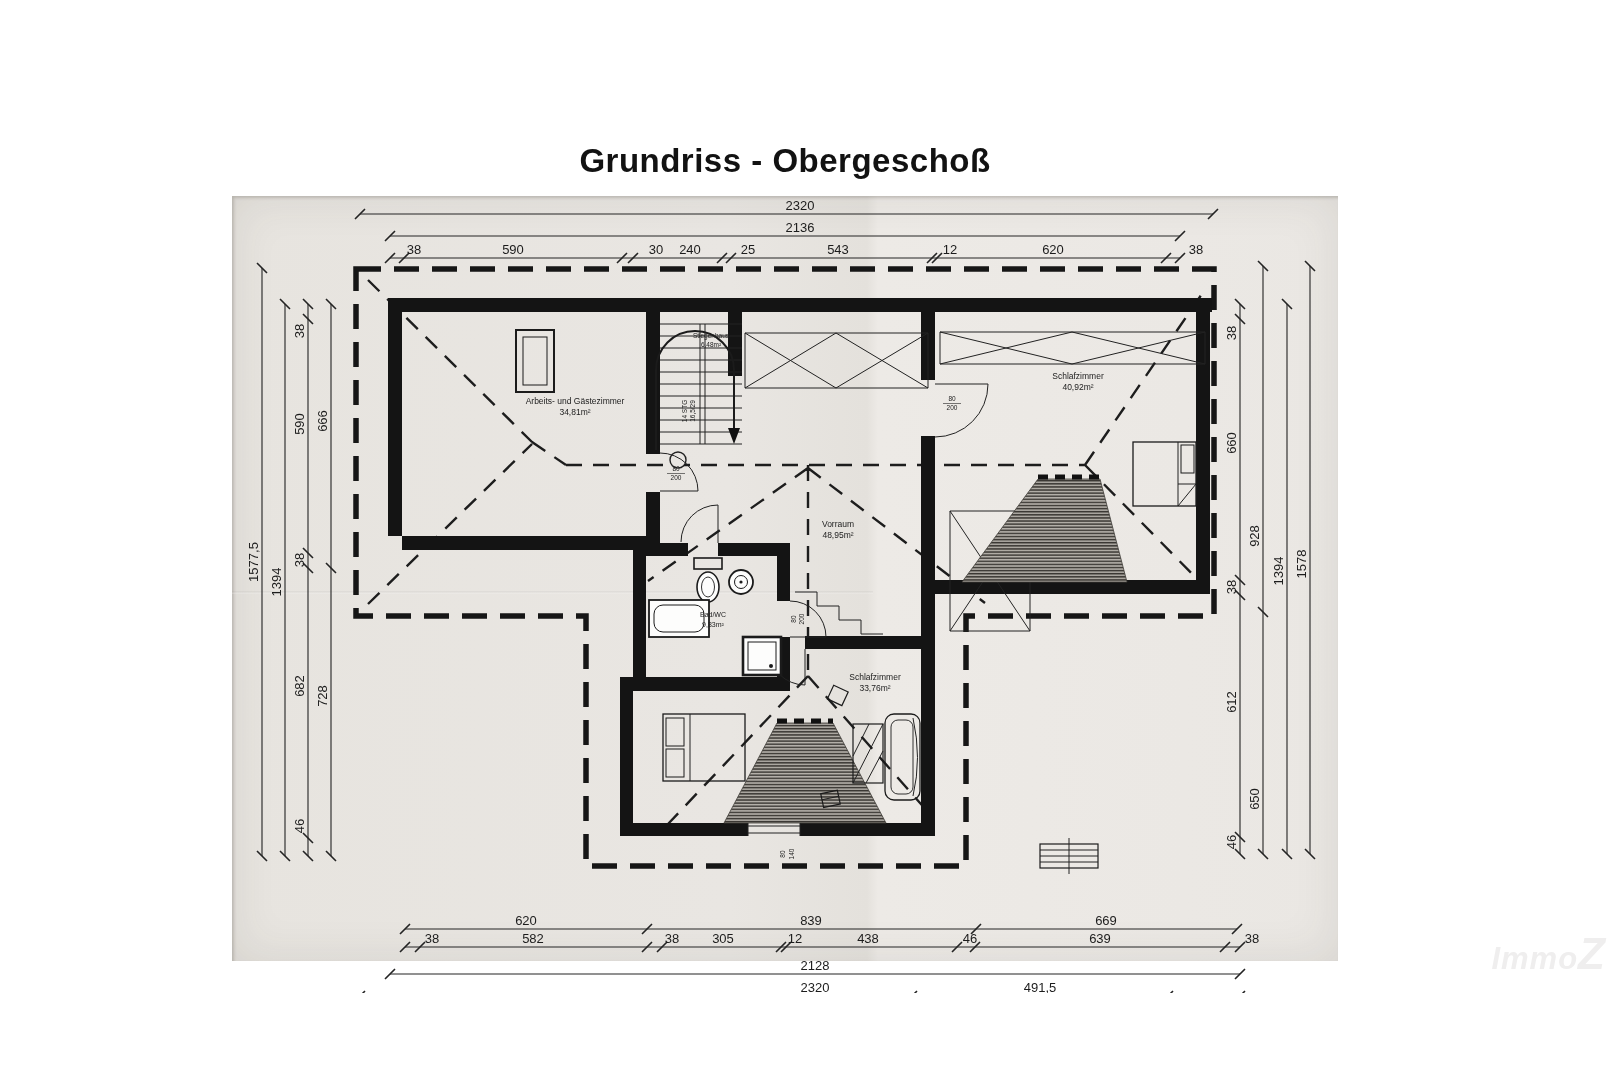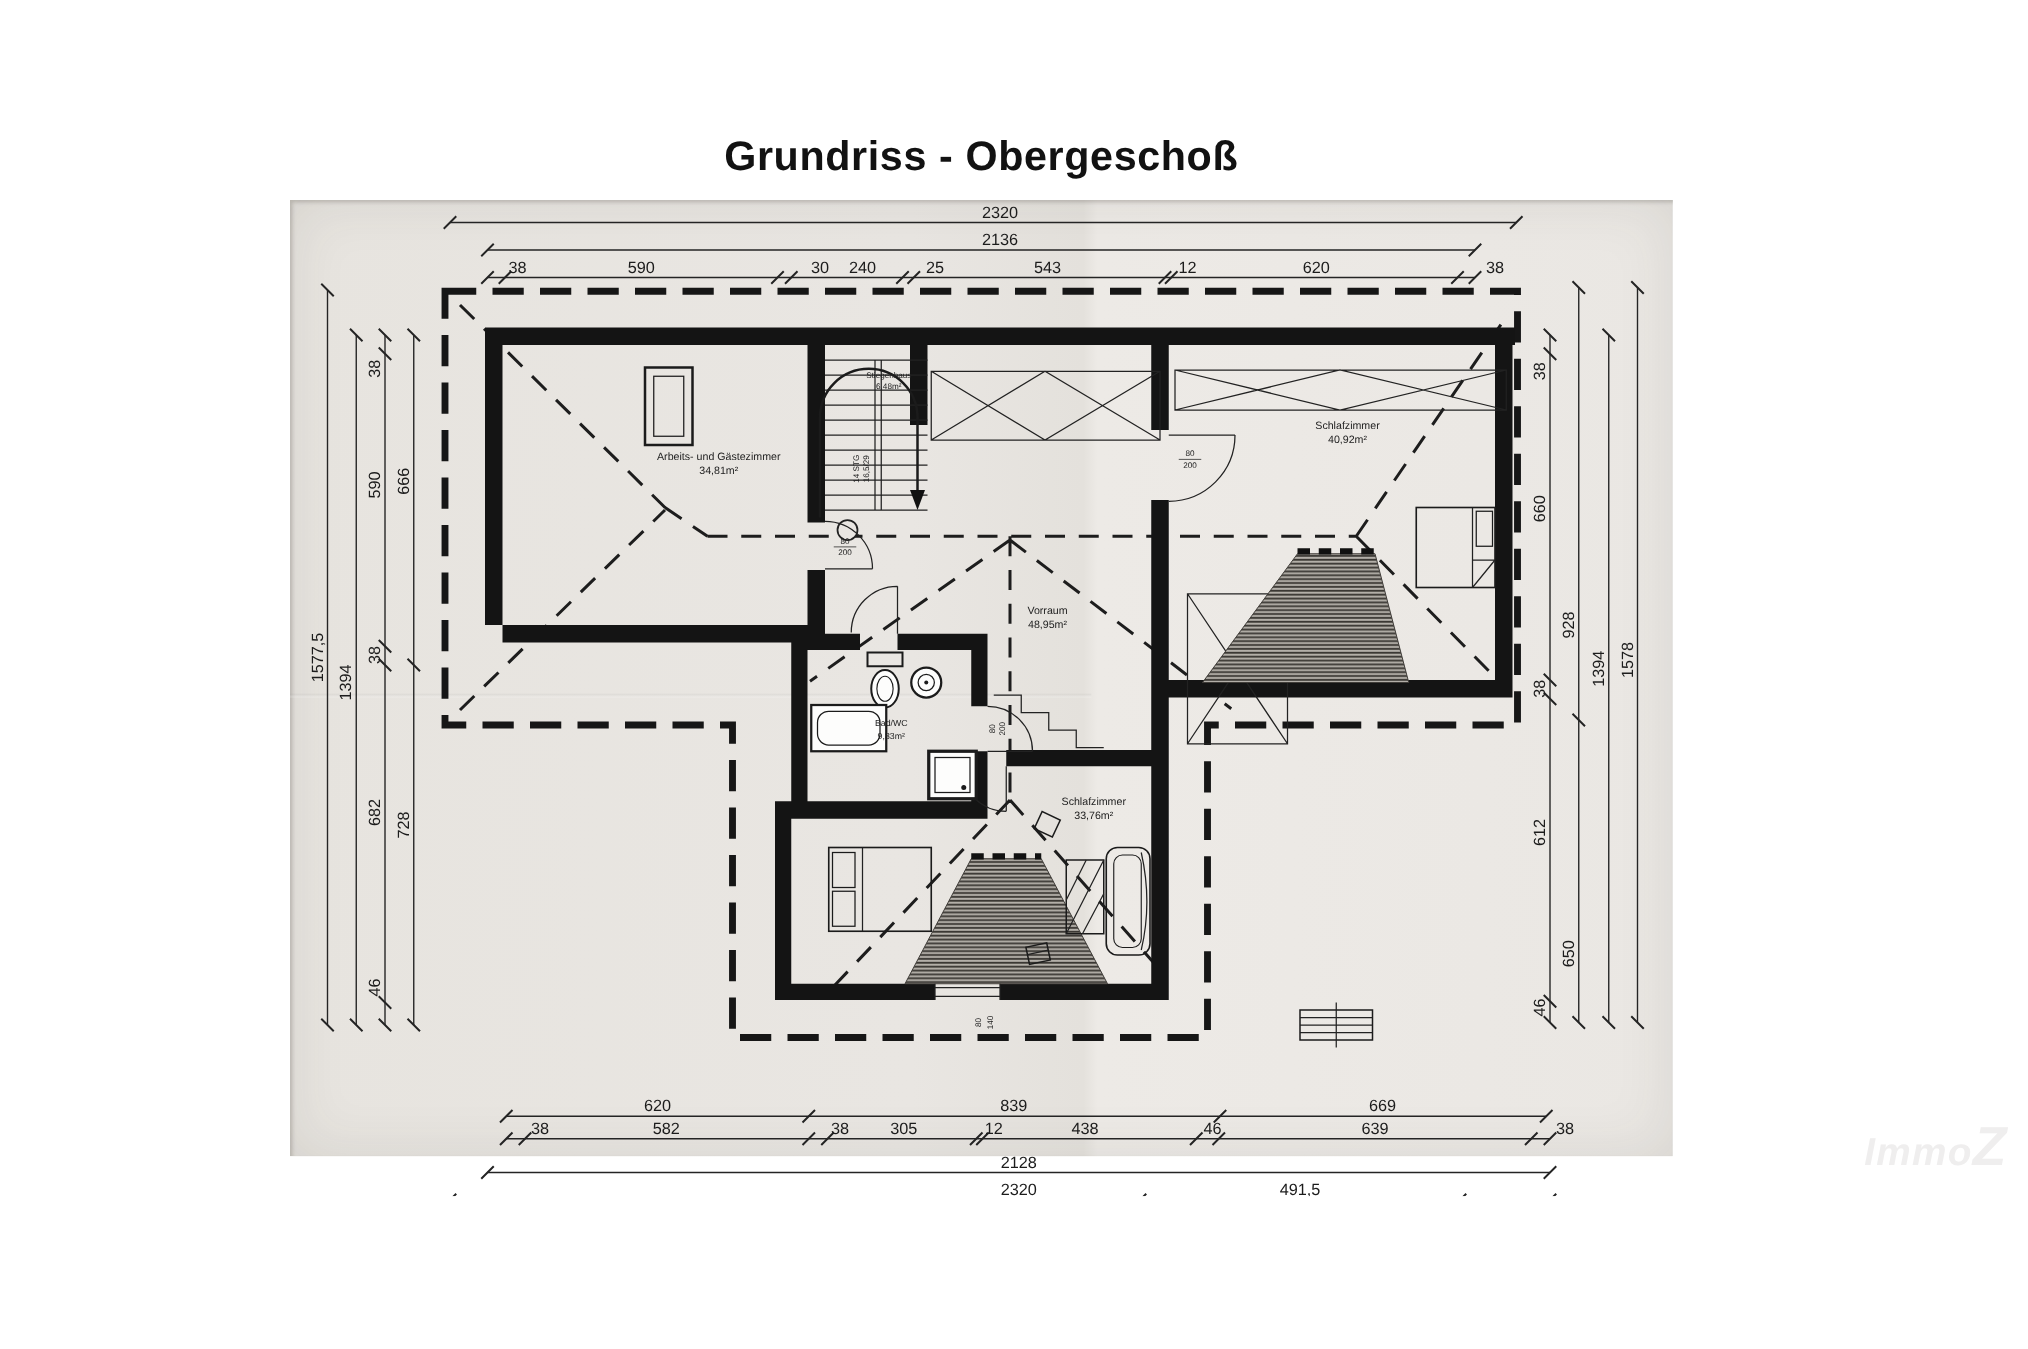--- a/index.html
+++ b/index.html
@@ -1,17 +1,17 @@
 <!DOCTYPE html>
 <html><head>
 <meta charset="utf-8">
 <style>
   html,body{margin:0;padding:0;background:#ffffff;}
   #page{position:relative;width:1622px;height:957px;background:#ffffff;overflow:hidden;
-        font-family:"Liberation Sans", sans-serif;}
+        font-family:"Liberation Sans", sans-serif;margin-top:36px;}
   #title{position:absolute;left:0;top:84px;width:1570px;text-align:center;
          font-size:33px;font-weight:700;color:#121212;letter-spacing:.5px;}
   #photo{position:absolute;left:232px;top:160px;width:1106px;height:765px;
          background:linear-gradient(90deg,#e7e4df 0%,#e9e6e2 45%,#e4e1dc 57.4%,#edeae6 58.4%,#eae7e3 100%);
          box-shadow:inset 0 0 46px rgba(60,55,45,.10), inset 2px 2px 3px rgba(90,85,75,.25);}
   .crease-h{position:absolute;left:0;top:395px;width:58%;height:3px;
          background:linear-gradient(180deg,rgba(0,0,0,.05),rgba(255,255,255,.25));}
   svg{position:absolute;left:0;top:0;}
   .dimline{stroke:#242424;stroke-width:1.1;fill:none;}
   .tick{stroke:#242424;stroke-width:1.6;fill:none;}

